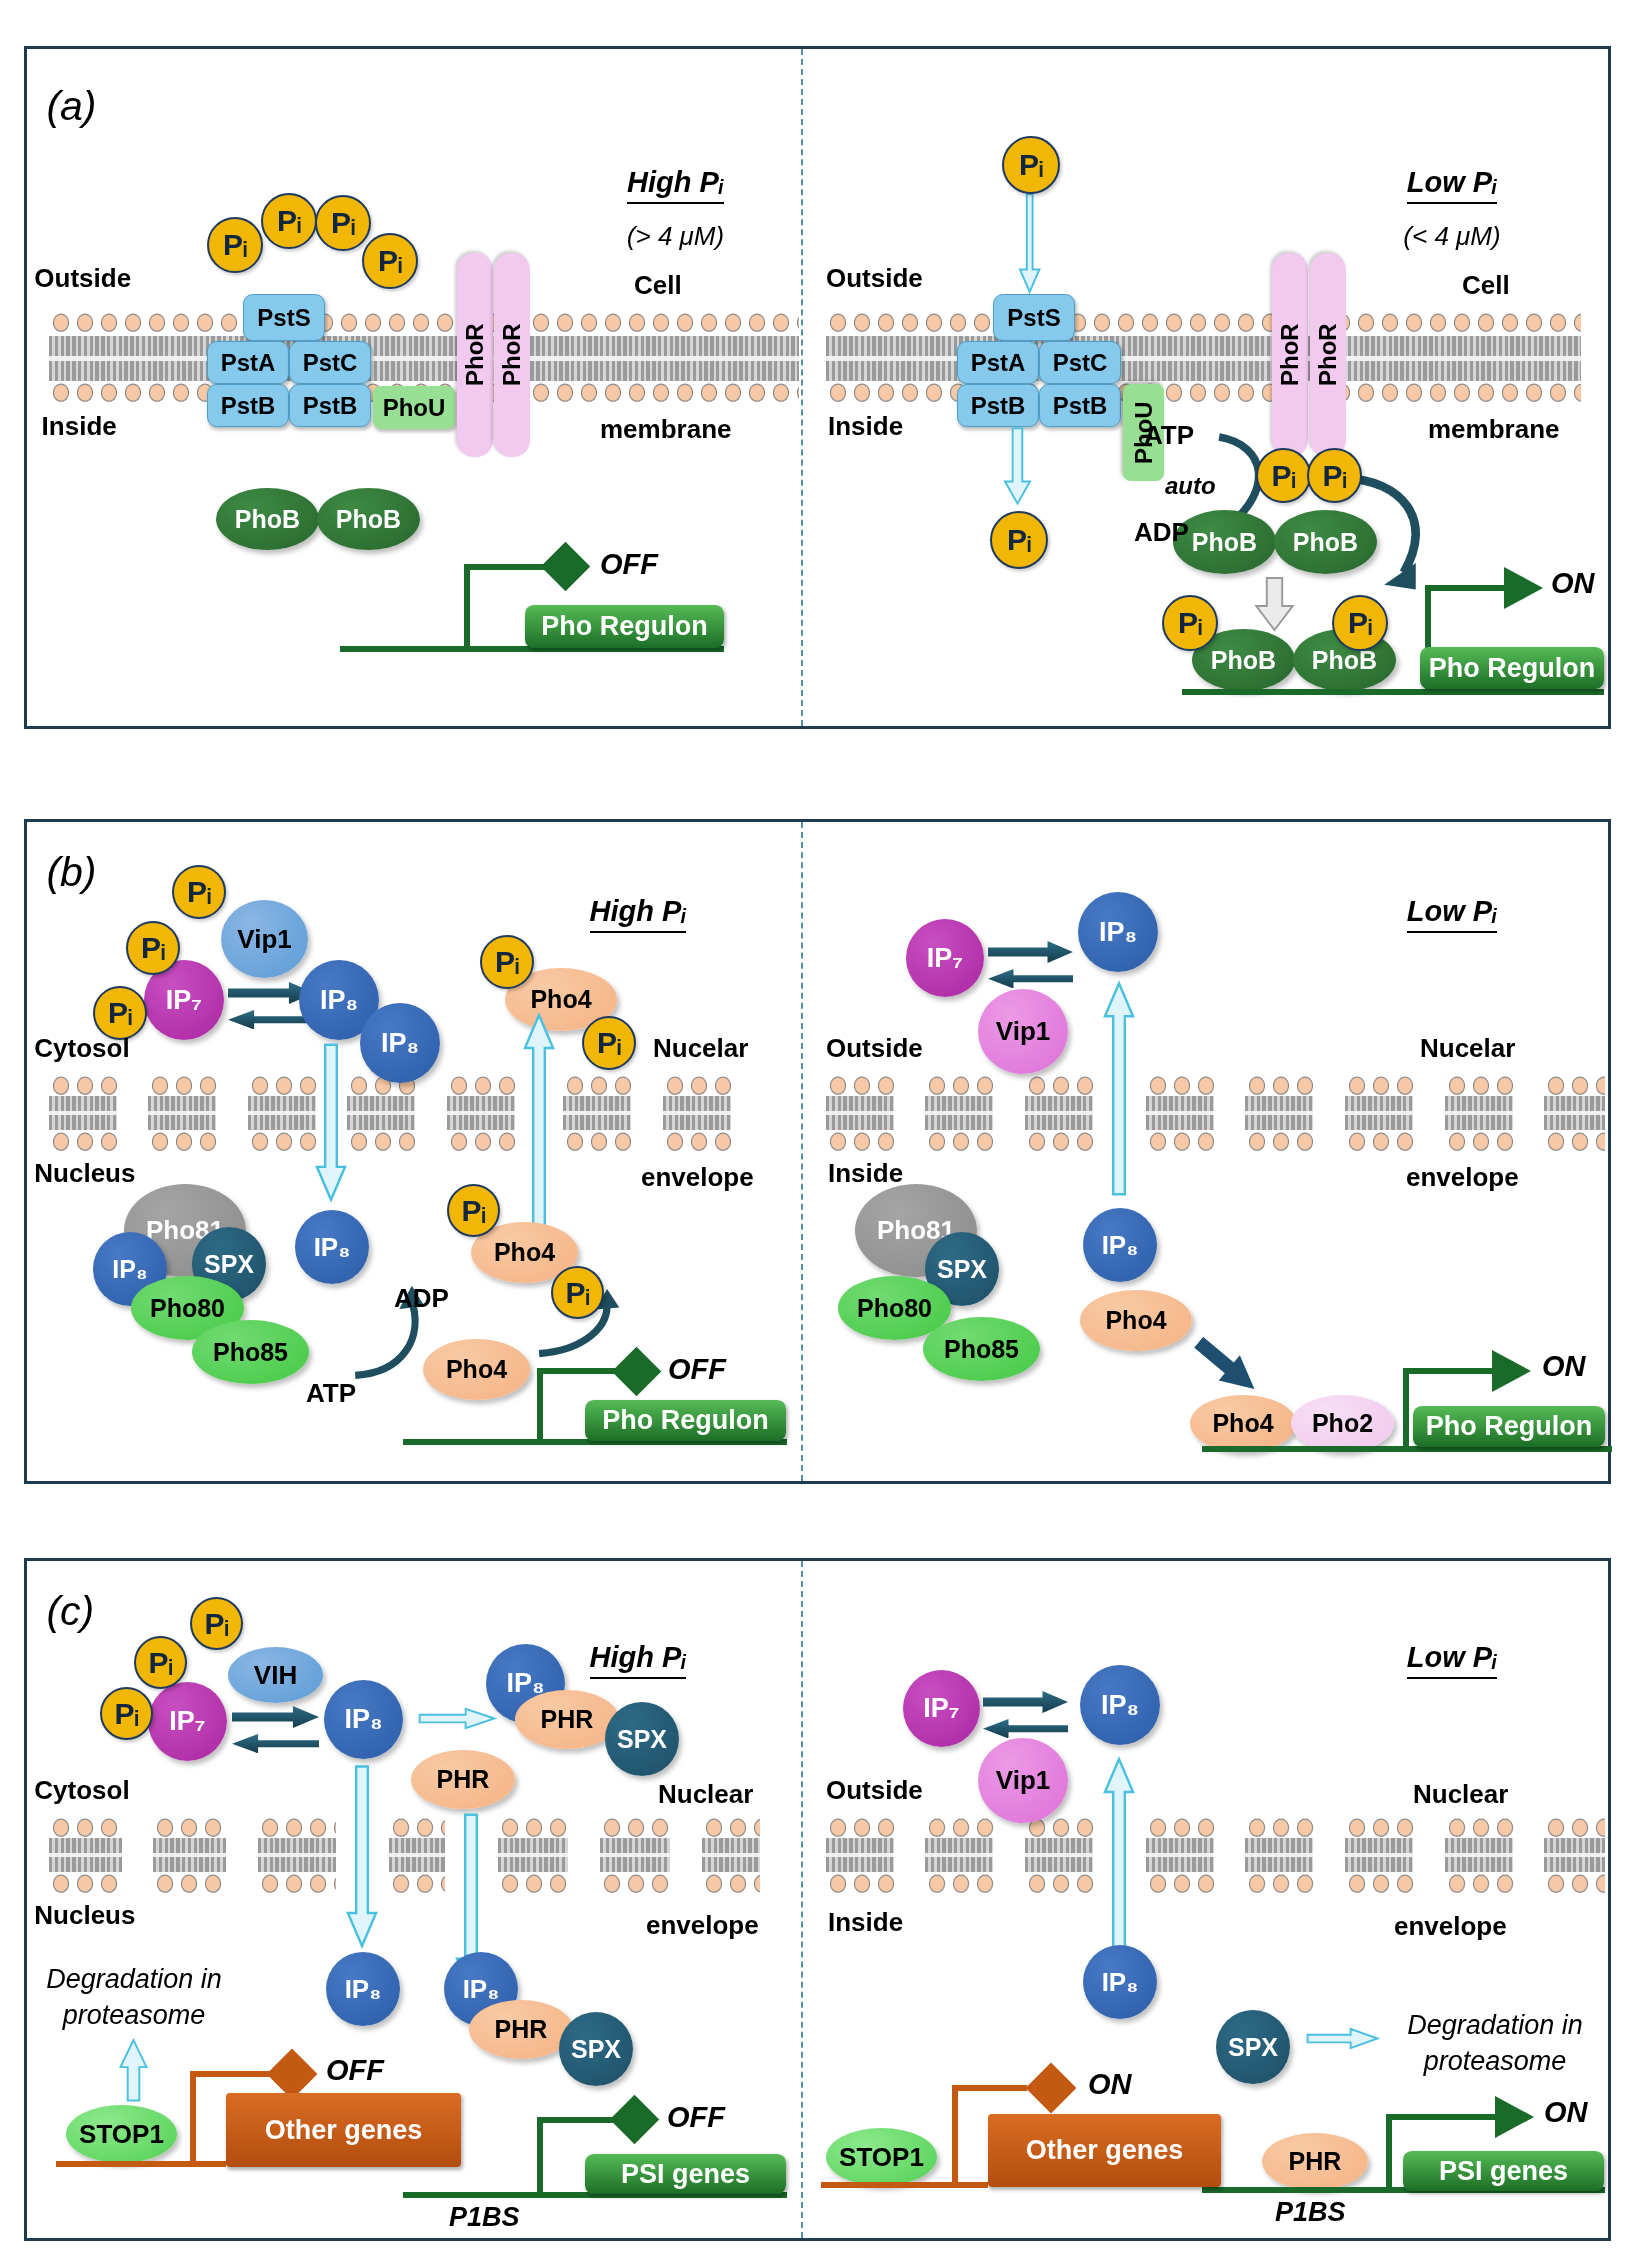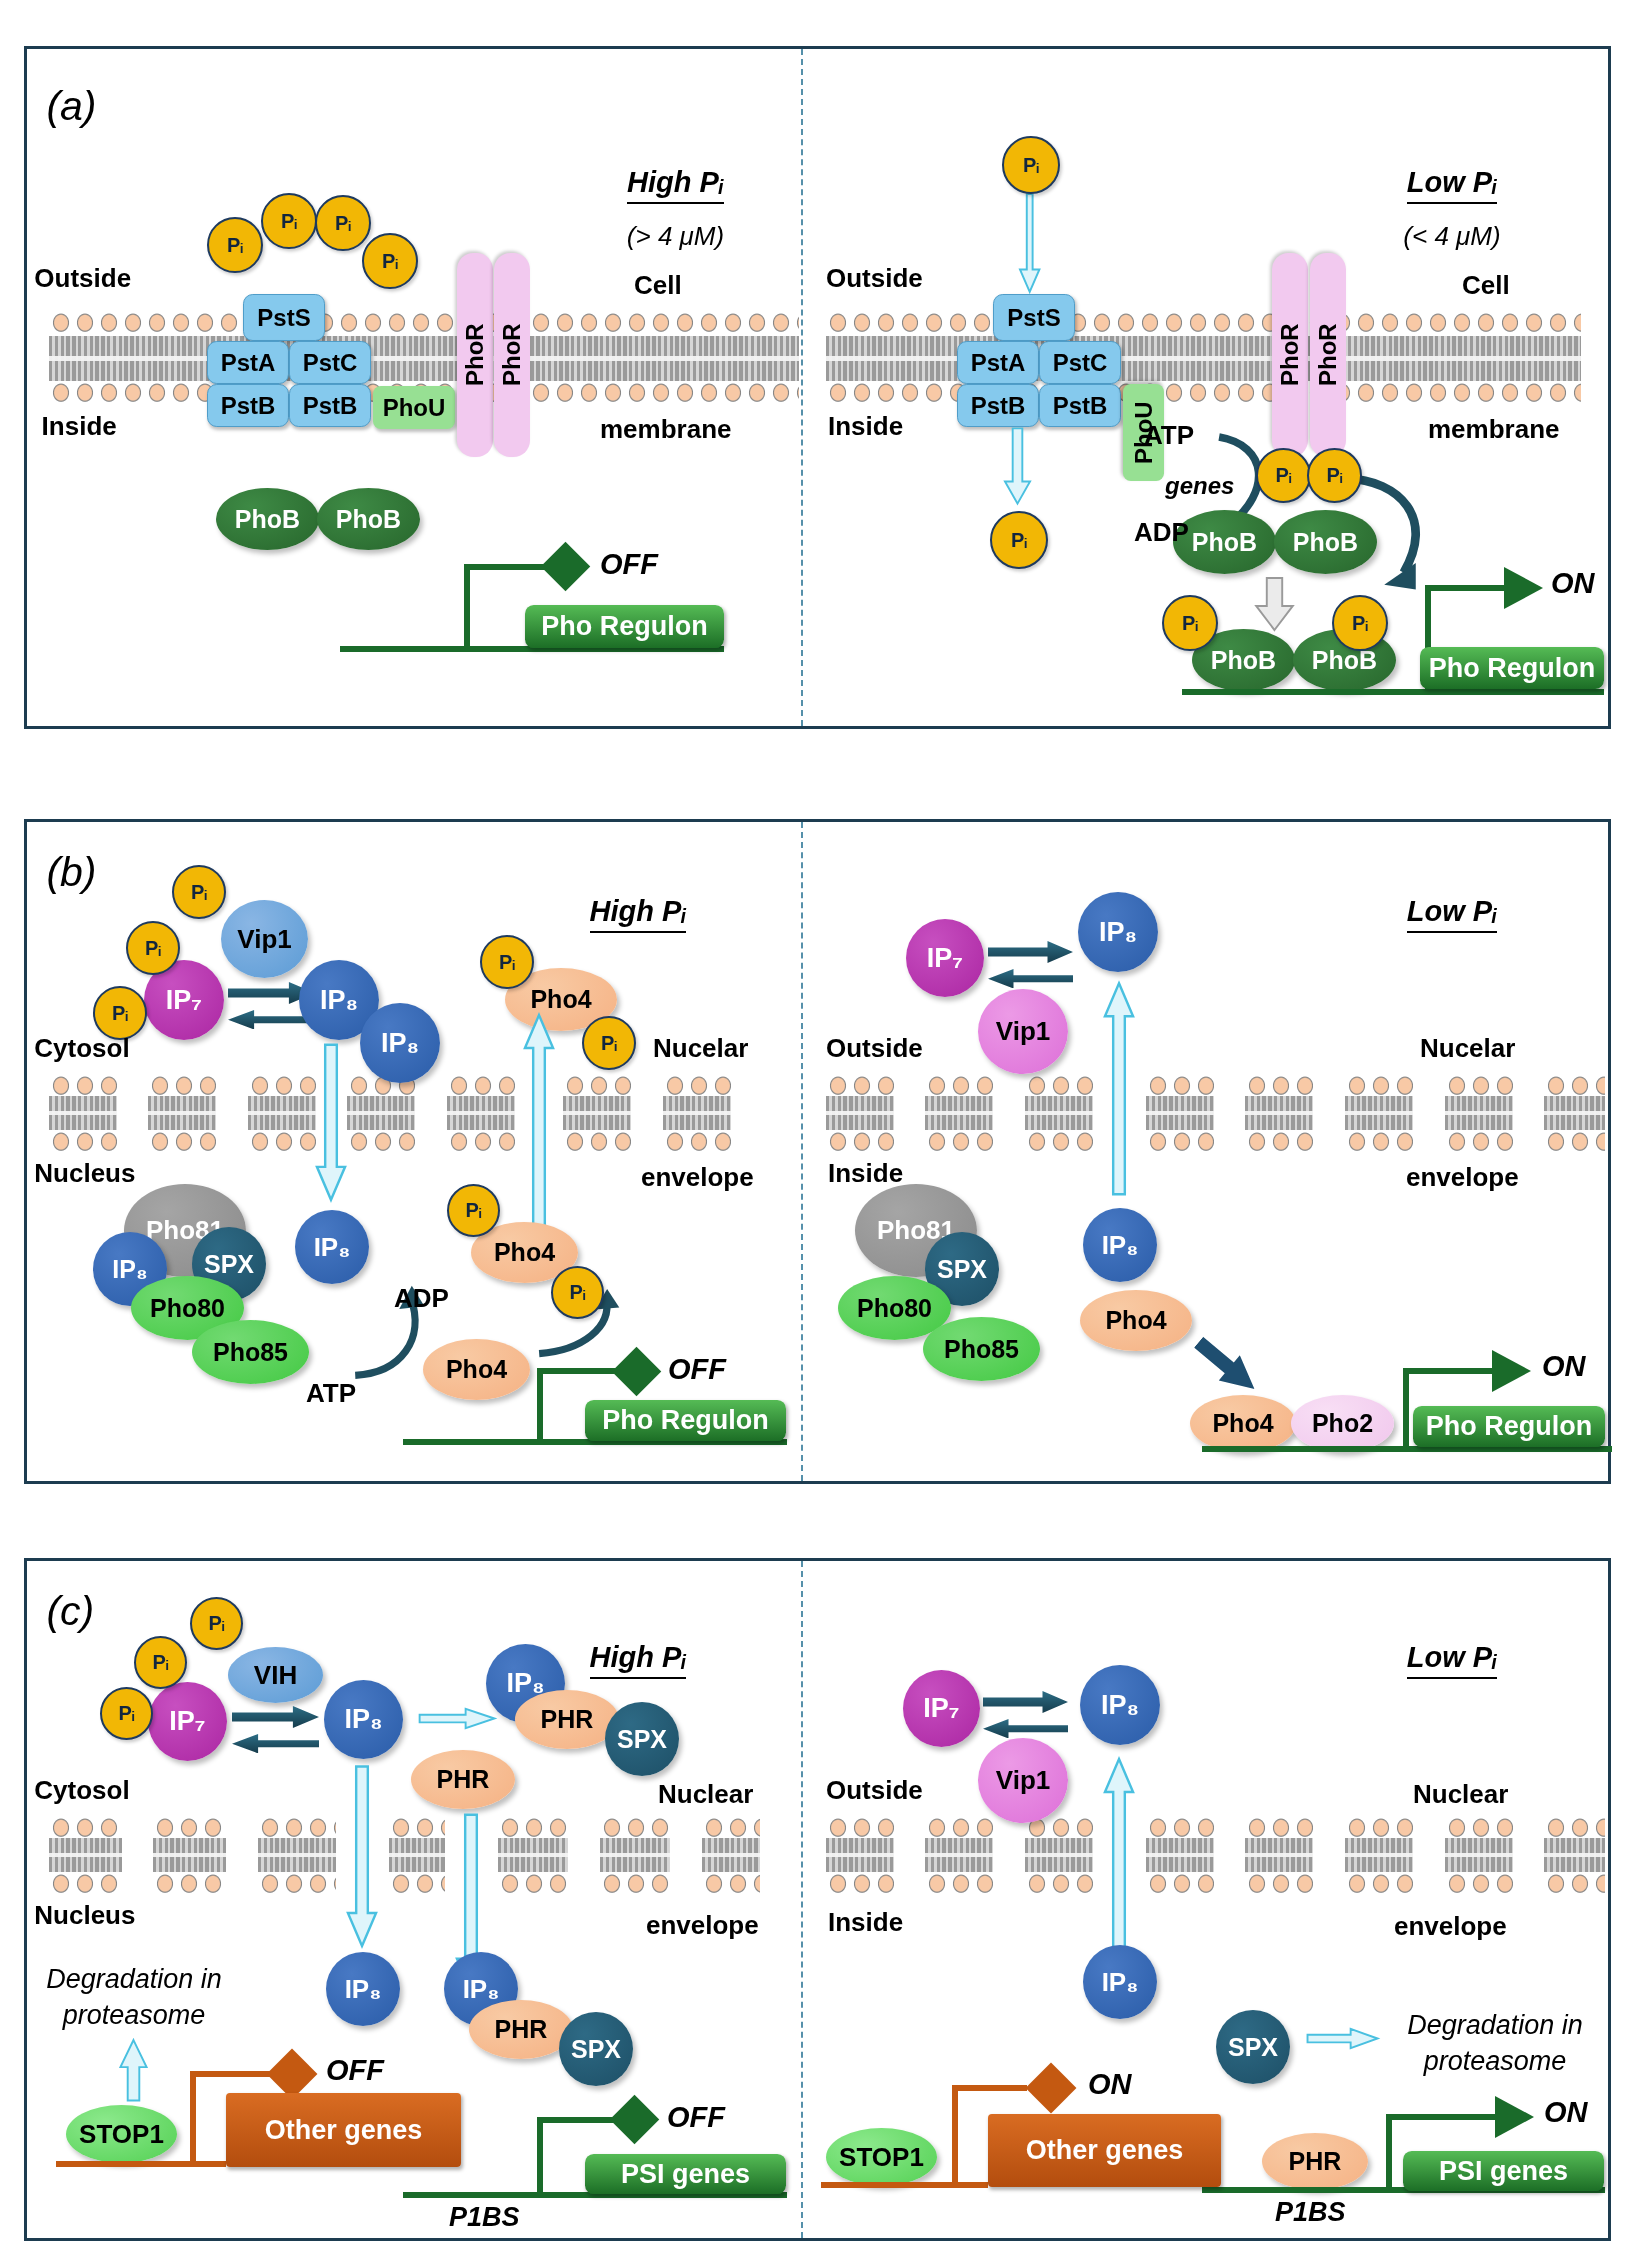--- a/index.html
+++ b/index.html
@@ -29,21 +29,21 @@
   .abs{position:absolute;}
   .ctr{display:flex;align-items:center;justify-content:center;text-align:center;}
   .lbl{font-weight:bold;white-space:nowrap;font-size:26px;z-index:6;}
   .tag{font-style:italic;font-size:41px;z-index:6;}
   .title{font-weight:bold;font-style:italic;font-size:29px;text-align:center;z-index:6;}
   .title span{border-bottom:2.4px solid #000;padding-bottom:3.9px;}
   .sub{font-style:italic;font-size:26px;text-align:center;z-index:6;}
   .circle{border-radius:50%;}
   .shadow{box-shadow:2.9px 3.9px 4.9px rgba(0,0,0,.25);}
   .pi{background:var(--pi_fill);border:2.9px solid var(--pi_stroke);color:var(--pi_text);
-      font-weight:bold;font-size:20px;border-radius:50%;z-index:5;box-shadow:1.9px 2.4px 3.4px rgba(0,0,0,.2);}
+      font-weight:bold;font-size:30px;border-radius:50%;z-index:5;box-shadow:1.9px 2.4px 3.4px rgba(0,0,0,.2);}
   .pst{background:var(--pst_blue);border:1.9px solid var(--pst_border);border-radius:9.7px;
        font-weight:bold;font-size:24px;z-index:3;box-shadow:1.9px 2.4px 3.4px rgba(0,0,0,.25);}
   .vtext{writing-mode:vertical-rl;transform:rotate(180deg);}
   .ell{font-weight:bold;z-index:4;}
   .wt{color:#fff;}
   .harp-r{background:linear-gradient(#2d6e86,#163c4c);
           clip-path:polygon(0 30%,70% 30%,70% 0,100% 50%,70% 100%,70% 70%,0 70%);z-index:4;}
   .harp-l{background:linear-gradient(#2d6e86,#163c4c);
           clip-path:polygon(100% 32%,30% 32%,30% 0,0 50%,30% 100%,30% 68%,100% 68%);z-index:4;}
   .genebox{border-radius:8.7px;background:linear-gradient(180deg,var(--regulon_light),var(--regulon_dark));
@@ -144,21 +144,21 @@
   <div class="abs ctr vtext" style="left:1096px;top:335px;width:41px;height:97px;background:var(--phou_green);border-radius:7.8px;font-weight:bold;font-size:24px;z-index:3;box-shadow:1.9px 2.4px 3.4px rgba(0,0,0,.25);">PhoU</div>
   <div class="abs ctr vtext" style="left:1245px;top:204px;width:36px;height:204px;background:var(--phor_pink);border-radius:16.5px;font-weight:bold;font-size:24px;z-index:3;box-shadow:1.9px 1.9px 3.4px rgba(0,0,0,.2);">PhoR</div>
   <div class="abs ctr vtext" style="left:1283px;top:204px;width:36px;height:204px;background:var(--phor_pink);border-radius:16.5px;font-weight:bold;font-size:24px;z-index:3;box-shadow:1.9px 1.9px 3.4px rgba(0,0,0,.2);">PhoR</div>
 
   <svg class="arr" style="left:977px;top:378px;" width="27" height="78" viewBox="0 0 56 160">
     <polygon points="28,158 54,112 38,112 38,2 18,2 18,112 2,112" style="fill:var(--cyan_fill);stroke:var(--cyan_stroke);stroke-width:4"></polygon>
   </svg>
   <div class="abs pi ctr" style="left:963px;top:462px;width:54px;height:54px;">Pᵢ</div>
 
   <div class="abs lbl" style="left:1117px;top:371px;">ATP</div>
-  <div class="abs lbl ital" style="left:1138px;top:423px;font-size:24px;">genes</div>
+  <div class="abs lbl ital" style="left:1138px;top:423px;font-size:24px;">auto</div>
   <div class="abs lbl" style="left:1107px;top:468px;">ADP</div>
   <svg class="arr" style="left:1163px;top:379px;" width="97" height="117" viewBox="0 0 200 240">
     <path d="M60,18 C160,35 170,130 80,200" style="stroke:var(--dark_arrow);stroke-width:16;fill:none"></path>
     <polygon points="40,215 100,185 95,235" style="fill:var(--dark_arrow)"></polygon>
   </svg>
 
   <div class="abs pi ctr" style="left:1229px;top:399px;width:51px;height:51px;">Pᵢ</div>
   <div class="abs pi ctr" style="left:1280px;top:399px;width:51px;height:51px;">Pᵢ</div>
 
   <svg class="arr" style="left:1311px;top:417px;" width="107" height="126" viewBox="0 0 220 260">

